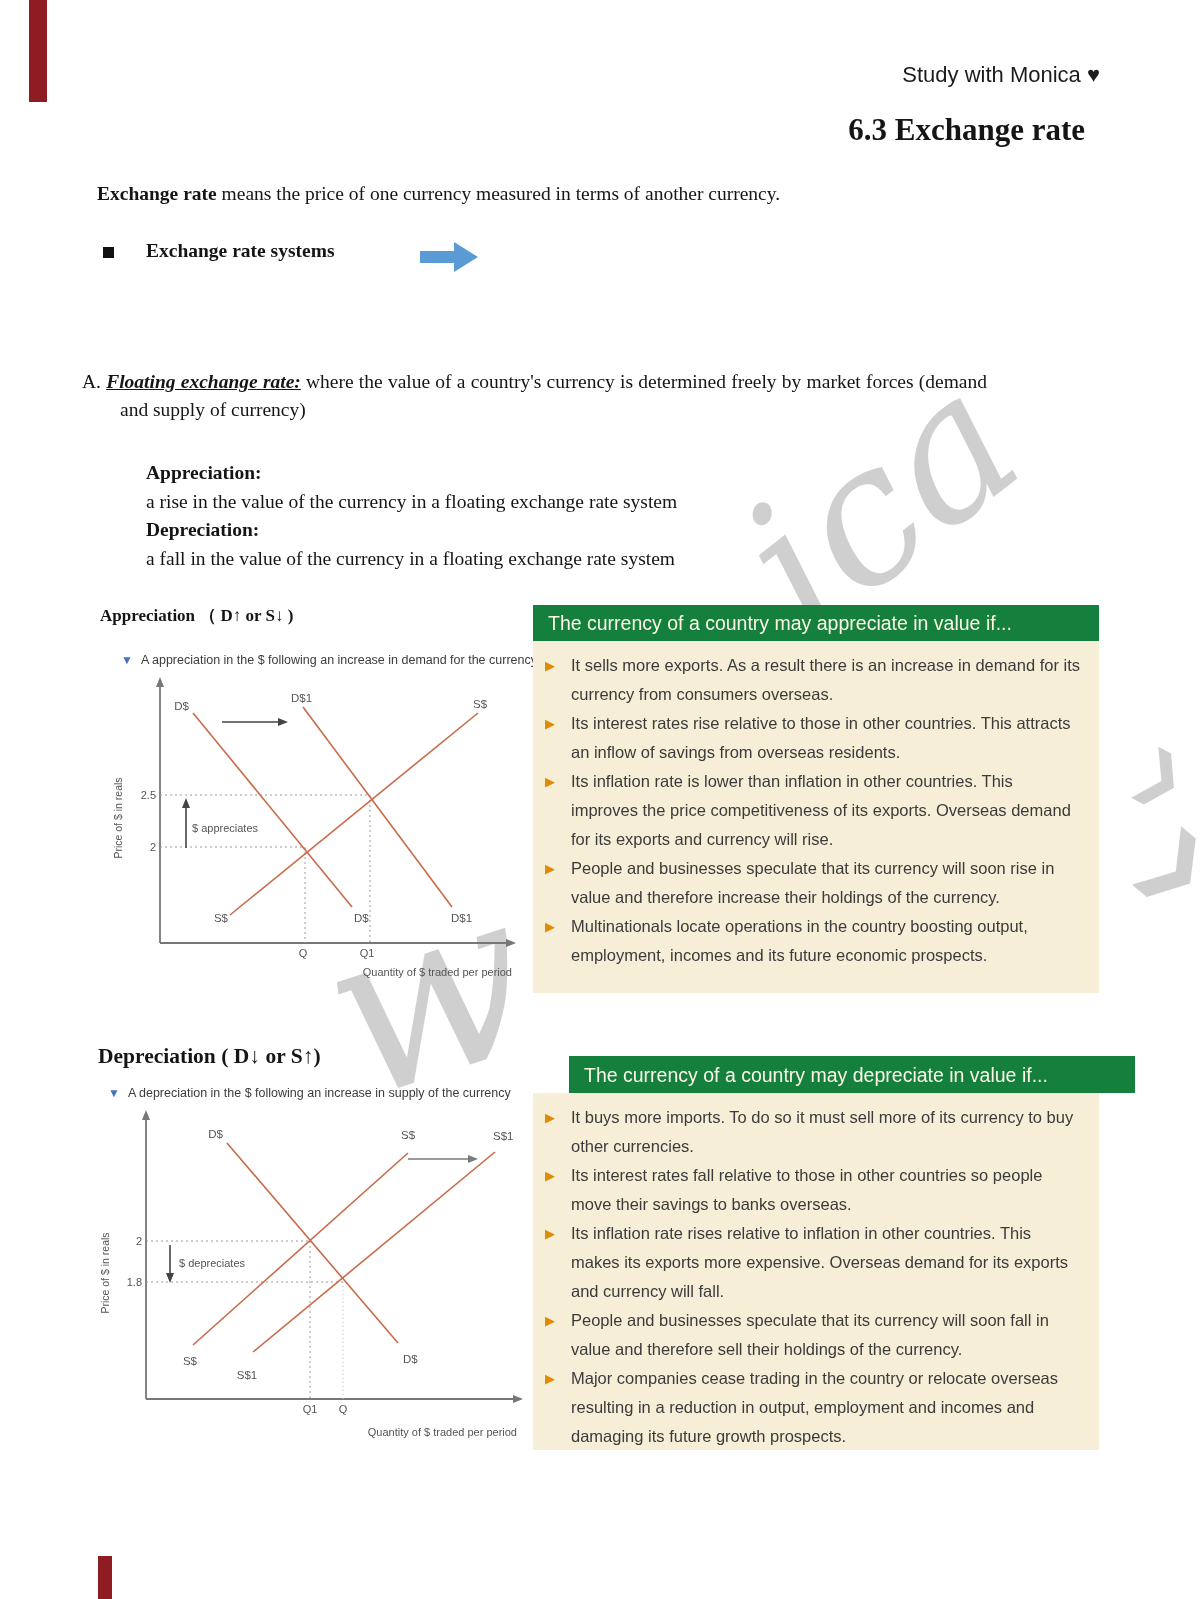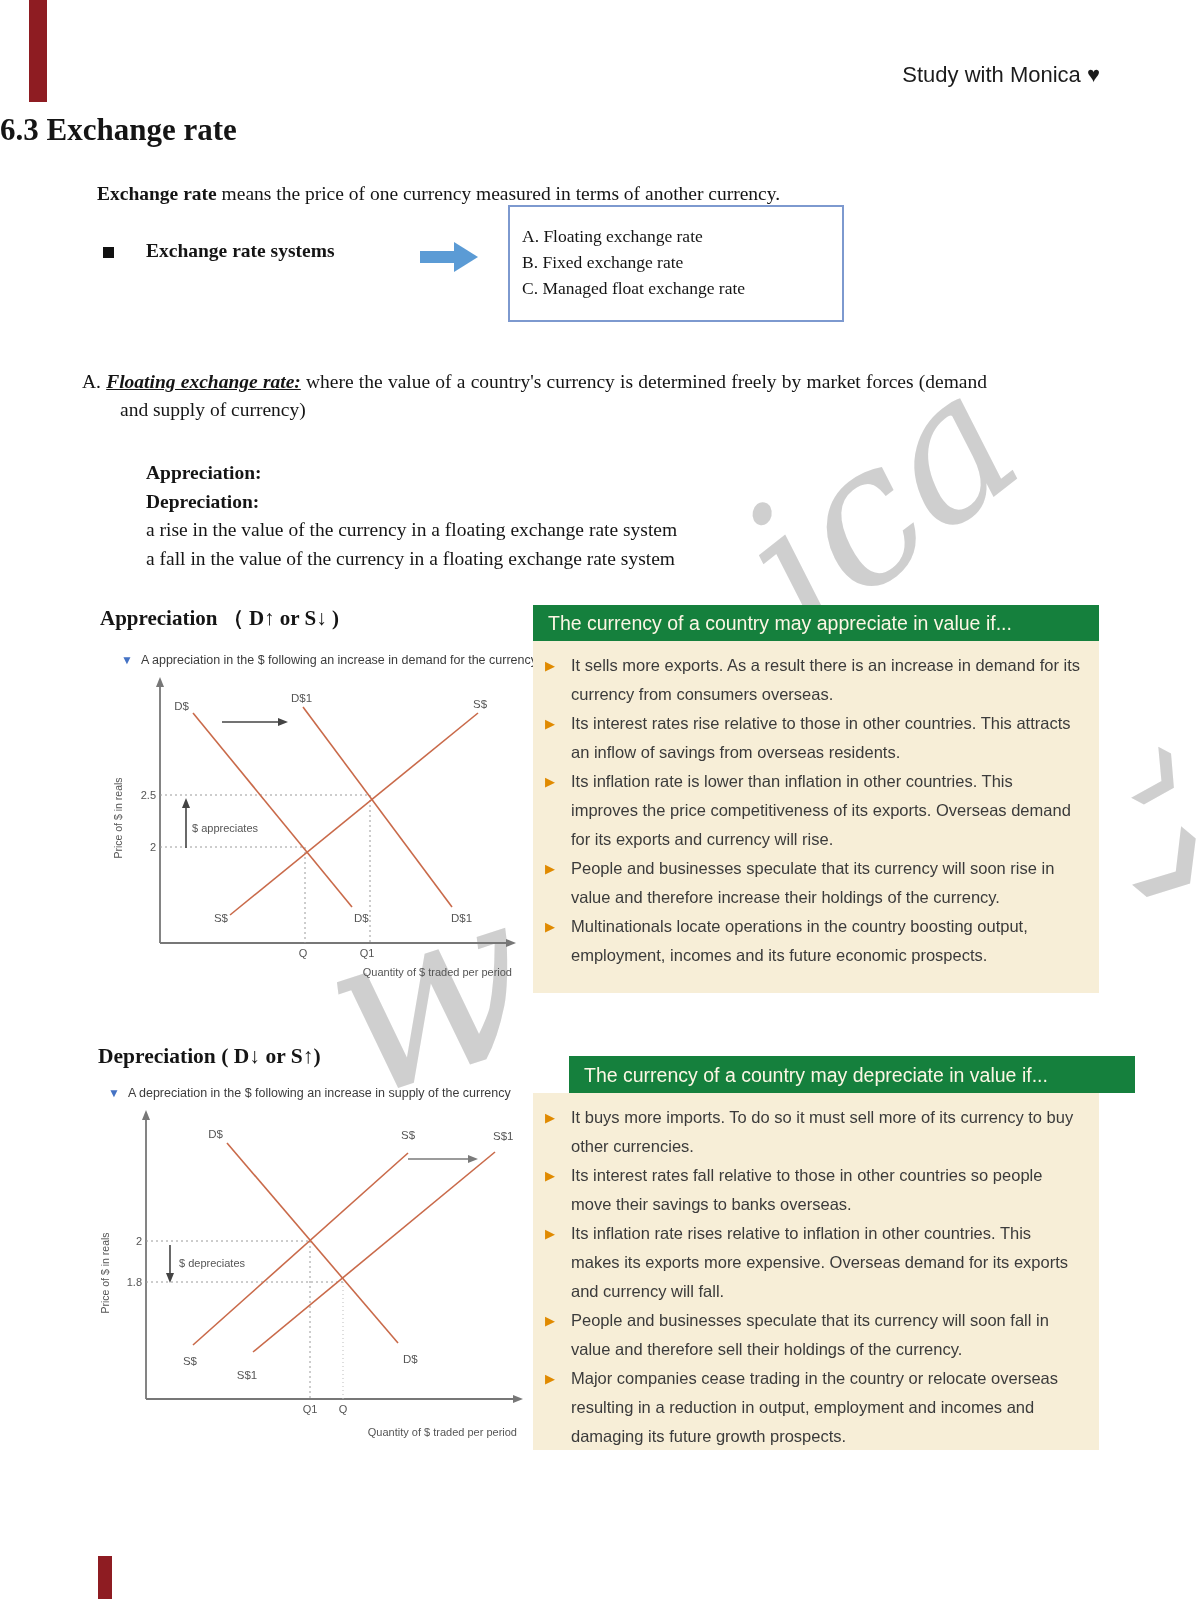--- a/index.html
+++ b/index.html
@@ -6,42 +6,42 @@
   .page{position:relative;width:1200px;height:1599px;background:#ffffff;overflow:hidden;
         font-family:"Liberation Serif",serif;color:#151515;}
   
   .scanbar{position:absolute;background:#8e1c22;}
   
   .wm{position:absolute;color:#a9a9a9;opacity:.55;font-family:"DejaVu Serif",serif;
       font-style:italic;pointer-events:none;z-index:0;line-height:1;}
   
   .doc-header{position:absolute;top:62px;left:0;width:1100px;text-align:right;
       font-family:"Liberation Sans",sans-serif;font-size:22px;color:#1c1c1c;z-index:2;}
-  .doc-title{position:absolute;top:112px;left:0;width:1085px;text-align:left;
+  .doc-title{position:absolute;top:112px;left:0;width:1085px;text-align:right;
       font-size:31px;font-weight:bold;z-index:2;}
   .intro{position:absolute;top:183px;left:97px;width:900px;font-size:19.5px;z-index:3;}
   .intro b{font-weight:bold;}
   
   .sq-bullet{position:absolute;top:247px;left:103px;width:11px;height:11px;background:#111;z-index:2;}
   .systems-label{position:absolute;top:240px;left:146px;font-size:19.5px;font-weight:bold;z-index:2;}
   .blue-arrow{position:absolute;top:242px;left:420px;width:58px;height:30px;z-index:2;}
   .blue-arrow .shaft{position:absolute;left:0;top:9px;width:36px;height:12px;background:#5b9bd5;}
   .blue-arrow .head{position:absolute;left:34px;top:0;width:0;height:0;
       border-top:15px solid transparent;border-bottom:15px solid transparent;border-left:24px solid #5b9bd5;}
   .systems-box{position:absolute;top:205px;left:508px;width:332px;height:113px;
       border:2px solid #7d99cf;z-index:1;background:transparent;}
   .systems-box .opt{margin:0;padding:0 0 0 12px;font-size:17.5px;line-height:26px;}
   .systems-box .pad{height:16px;}
   
   .section-a{position:absolute;top:368px;left:82px;width:905px;font-size:19.5px;line-height:28px;
       padding-left:38px;text-indent:-38px;box-sizing:border-box;text-align:justify;z-index:2;}
   .term-underline{font-weight:bold;font-style:italic;text-decoration:underline;}
   .defs{position:absolute;top:459px;left:146px;width:760px;font-size:19.5px;line-height:28.5px;z-index:2;}
   .defs b{font-weight:bold;text-align:right;}
-  .h-app{position:absolute;top:604px;left:100px;font-size:21px;font-weight:bold;z-index:2;}
+  .h-app{position:absolute;top:604px;left:100px;font-size:17px;font-weight:bold;z-index:2;}
   .h-dep{position:absolute;top:1044px;left:98px;font-size:21.5px;font-weight:bold;z-index:2;}
   
   .figcap{position:absolute;font-family:"Liberation Sans",sans-serif;font-size:12.5px;color:#3c3c3c;z-index:2;}
   .figcap .tri{color:#4472c4;font-size:12px;margin-right:8px;}
   
   .obox-header{position:absolute;left:533px;width:566px;height:36px;background:#15803d;
       font-family:"Liberation Sans",sans-serif;font-size:19.5px;line-height:37px;color:#fcf6e4;
       padding-left:15px;box-sizing:border-box;white-space:nowrap;z-index:2;}
   .obox-body{position:absolute;left:533px;width:566px;background:#f7eed7;
       font-family:"Liberation Sans",sans-serif;font-size:16.5px;color:#3b3b3b;
@@ -76,33 +76,27 @@
   <div class="doc-title">6.3 Exchange rate</div>
 
   <div class="intro"><b>Exchange rate</b><span> means the price of one currency measured in terms of another currency.</span></div>
 
   <div class="sq-bullet"></div>
   <div class="systems-label">Exchange rate systems</div>
   <div class="blue-arrow">
     <div class="shaft"></div>
     <div class="head"></div>
   </div>
-  <div class="systems-box">
-    <div class="pad"></div>
-    <div class="opt">A. Floating exchange rate</div>
-    <div class="opt">B. Fixed exchange rate</div>
-    <div class="opt">C. Managed float exchange rate</div>
-  </div>
 
   <div class="section-a"><span>A. </span><span class="term-underline">Floating exchange rate:</span><span> where the value of a country's currency is determined freely by market forces (demand and supply of currency)</span></div>
 
   <div class="defs">
     <div><b>Appreciation:</b></div>
+    <div>a rise in the value of the currency in a floating exchange rate system</div>
     <div><b>Depreciation:</b></div>
-    <div>a rise in the value of the currency in a floating exchange rate system</div>
     <div>a fall in the value of the currency in a floating exchange rate system</div>
   </div>
 
   <div class="h-app">Appreciation （ D↑ or S↓ )</div>
 
   <div class="figcap" style="left:121px;top:653px;">
     <span class="tri">▼</span><span>A appreciation in the $ following an increase in demand for the currency</span>
   </div>
 
   <svg class="fig" style="left:95px;top:660px;" width="425" height="335" viewBox="0 0 425 335">

